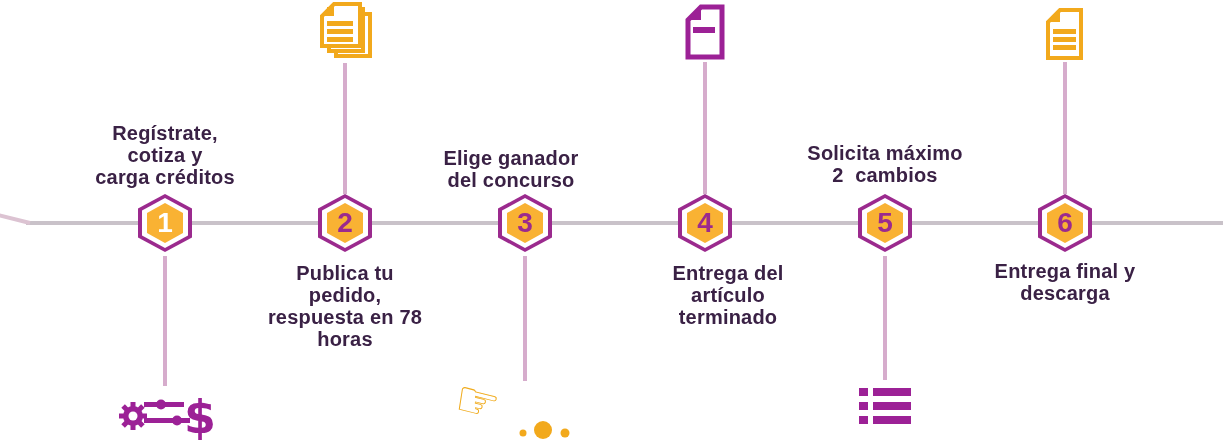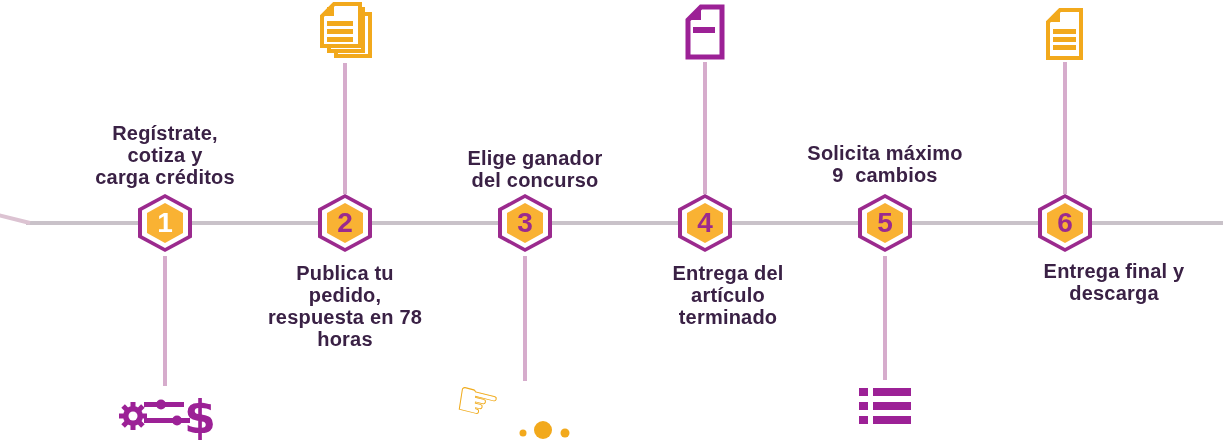--- a/index.html
+++ b/index.html
@@ -88,21 +88,21 @@
       <div class="hex-fill"></div>
       <div class="hex-num" style="color:#9b2a8e">2</div>
     </div>
     <div class="label" style="left:250px;top:262px">Publica tu
 pedido,
 respuesta en 78
 horas</div>
   </div>
 
   <div>
-    <div class="label" style="left:440px;top:147px">Elige ganador
+    <div class="label" style="left:416px;top:147px">Elige ganador
 del concurso</div>
     <div class="hex" style="left:498px;top:194px">
       <div class="hex-outer"></div>
       <div class="hex-white"></div>
       <div class="hex-fill"></div>
       <div class="hex-num" style="color:#9b2a8e">3</div>
     </div>
     <div class="v-line" style="left:523px;top:256px;height:125px"></div>
     <span class="hand-glyph">☞</span>
     <svg class="icon" style="left:517px;top:417px" width="58" height="24" viewBox="0 0 58 24">
@@ -125,21 +125,21 @@
       <div class="hex-fill"></div>
       <div class="hex-num" style="color:#9b2a8e">4</div>
     </div>
     <div class="label" style="left:633px;top:262px">Entrega del
 artículo
 terminado</div>
   </div>
 
   <div>
     <div class="label" style="left:790px;top:142px">Solicita máximo
-9  cambios</div>
+2  cambios</div>
     <div class="hex" style="left:858px;top:194px">
       <div class="hex-outer"></div>
       <div class="hex-white"></div>
       <div class="hex-fill"></div>
       <div class="hex-num" style="color:#9b2a8e">5</div>
     </div>
     <div class="v-line" style="left:883px;top:256px;height:124px"></div>
     <svg class="icon" style="left:859px;top:388px" width="52" height="36" viewBox="0 0 52 36">
       <rect x="0" y="0" width="9" height="8" fill="#9c2196"></rect>
       <rect x="14" y="0" width="38" height="8" fill="#9c2196"></rect>
@@ -158,17 +158,17 @@
       <rect x="8" y="29" width="23" height="5" fill="#f2a91c"></rect>
       <rect x="8" y="37" width="23" height="5" fill="#f2a91c"></rect>
     </svg>
     <div class="v-line" style="left:1063px;top:62px;height:132px"></div>
     <div class="hex" style="left:1038px;top:194px">
       <div class="hex-outer"></div>
       <div class="hex-white"></div>
       <div class="hex-fill"></div>
       <div class="hex-num" style="color:#9b2a8e">6</div>
     </div>
-    <div class="label" style="left:1019px;top:260px">Entrega final y
+    <div class="label" style="left:970px;top:260px">Entrega final y
 descarga</div>
   </div>
 
 </div>
 
 </body></html>

